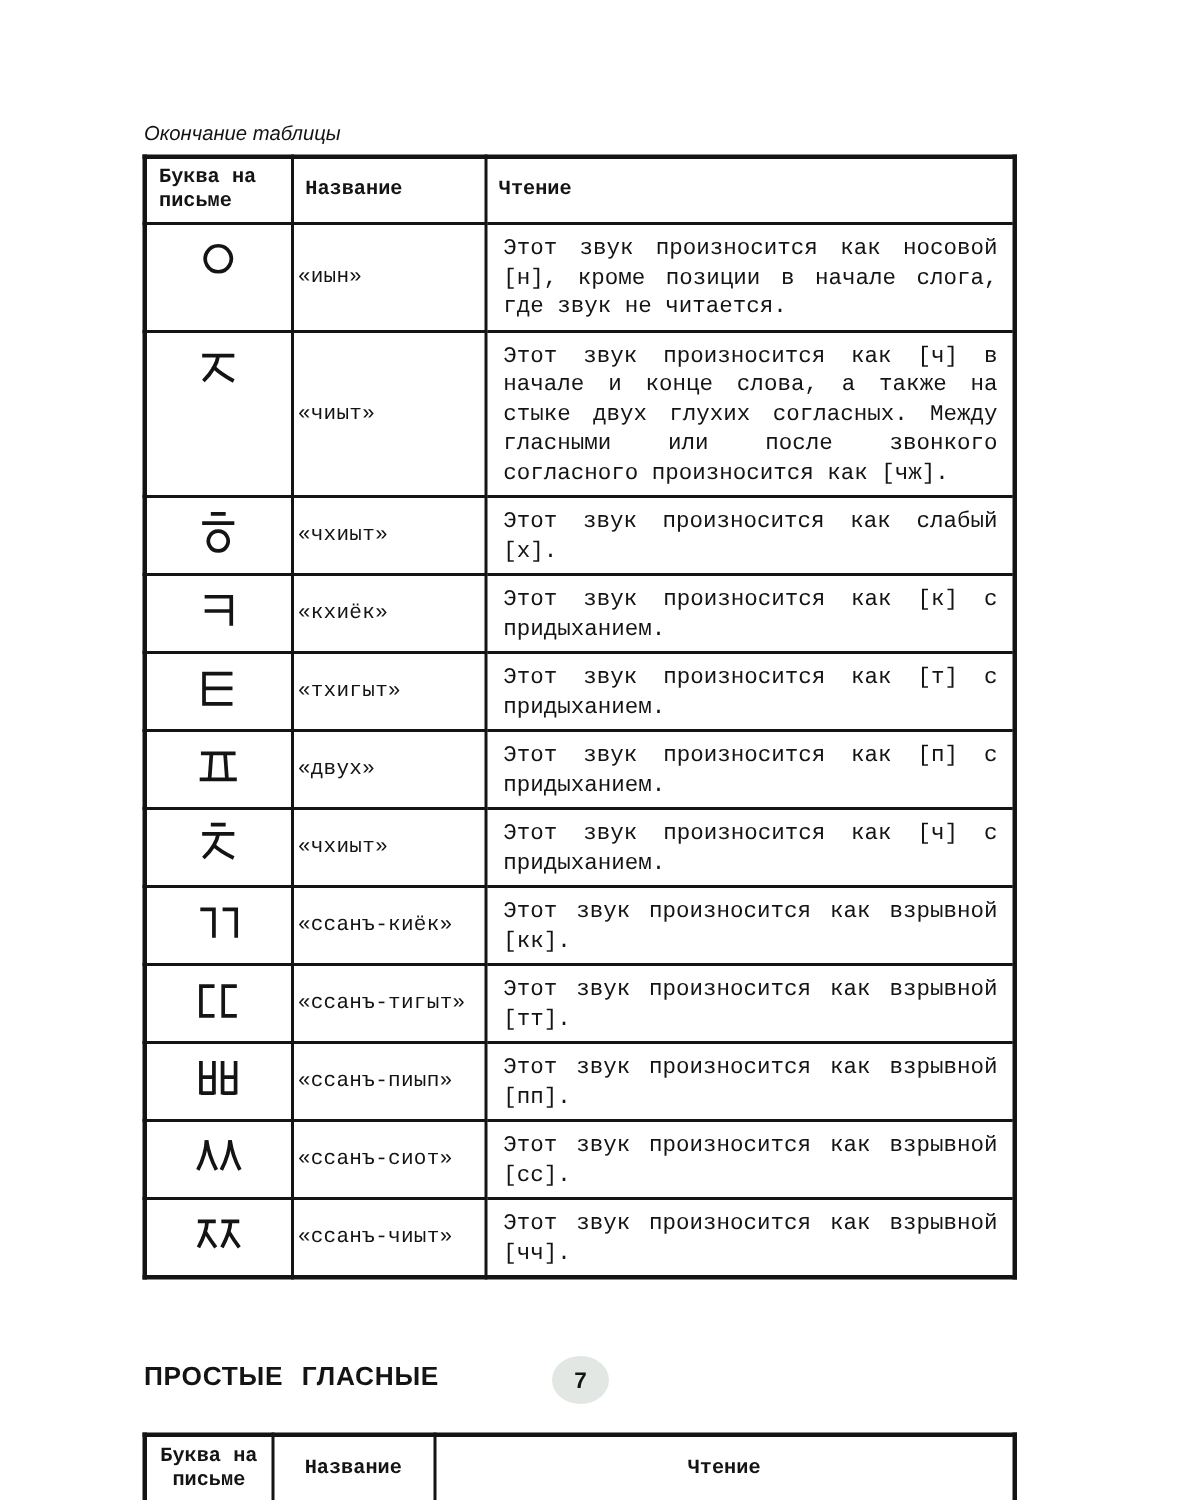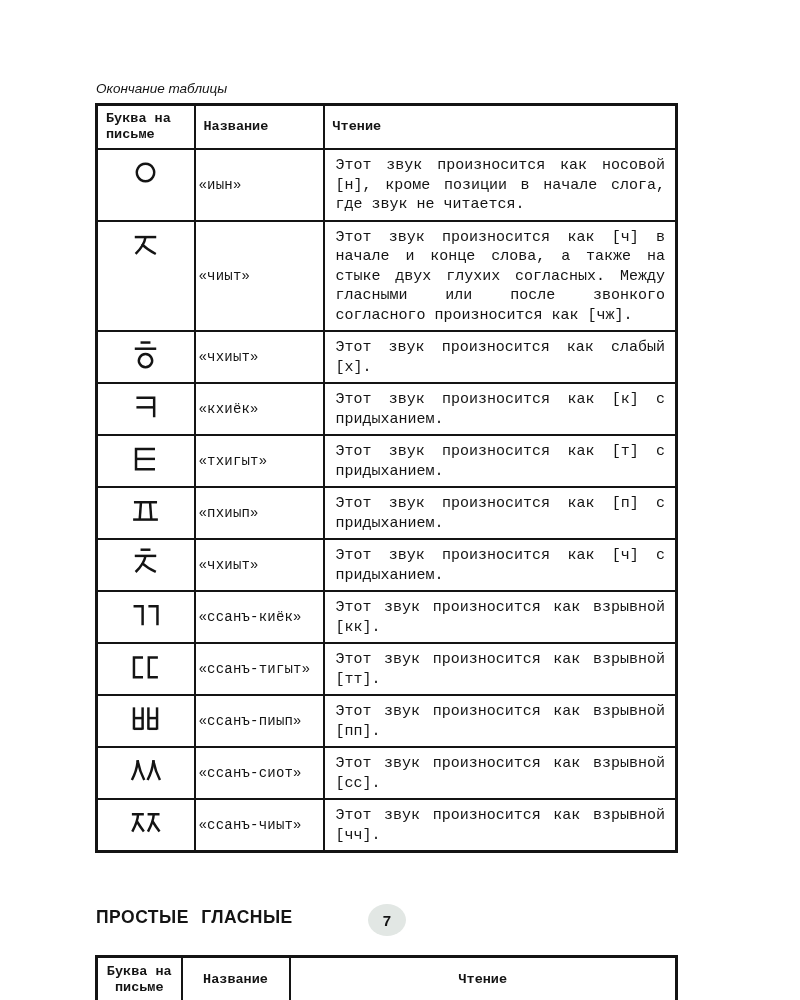--- a/index.html
+++ b/index.html
@@ -156,21 +156,21 @@
           <td class="name">«тхигыт»</td>
           <td class="reading">Этот звук произносится как [т] с придыханием.</td>
         </tr>
         <tr>
           <td class="letter"><svg viewBox="0 0 40 40" class="glyph" role="img" aria-label="ㅍ">
               <path d="M6 10H34"></path>
               <path d="M14.5 10L13 30.5"></path>
               <path d="M25.5 10L27 30.5"></path>
               <path d="M5 31H35"></path>
             </svg></td>
-          <td class="name">«пхиып»</td>
+          <td class="name">«двух»</td>
           <td class="reading">Этот звук произносится как [п] с придыханием.</td>
         </tr>
         <tr>
           <td class="letter"><svg viewBox="0 0 40 40" class="glyph" role="img" aria-label="ㅊ">
               <path d="M14 4.5H26"></path>
               <path d="M7 12H33"></path>
               <path d="M20 12Q18.5 21.5 8 31.5"></path>
               <path d="M15.5 20.5Q22 26.5 32.5 31.5"></path>
             </svg></td>
           <td class="name">«чхиыт»</td>

